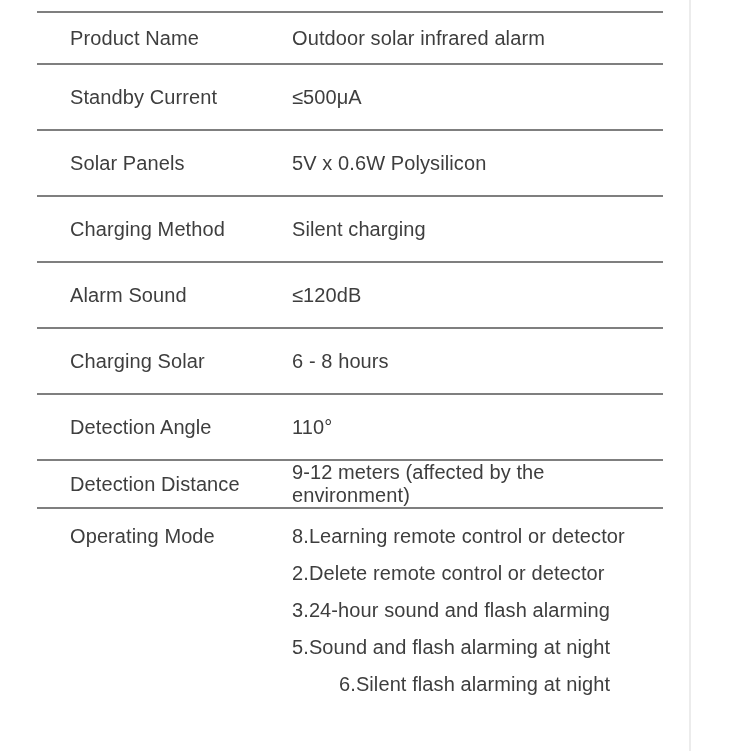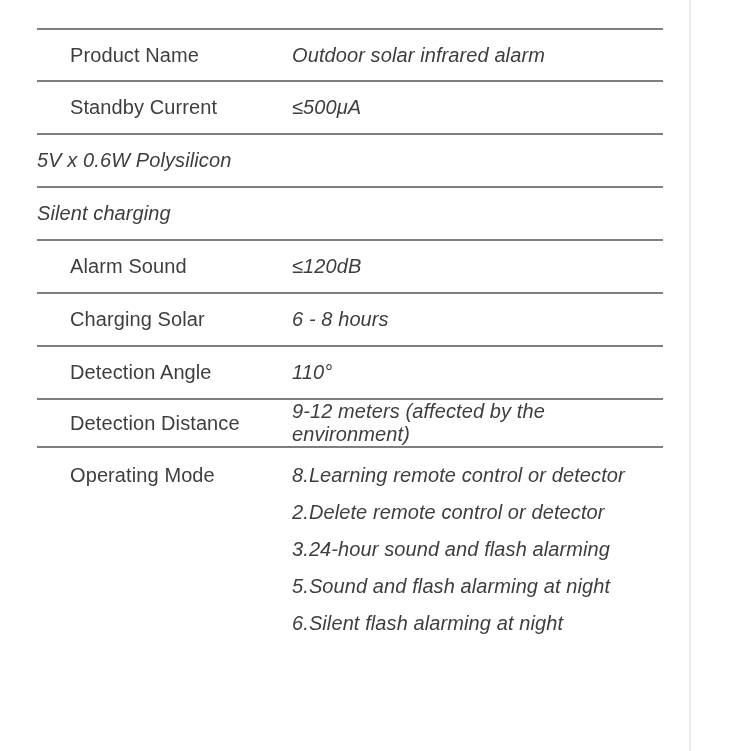--- a/index.html
+++ b/index.html
@@ -12,56 +12,55 @@
     color: #3e3e3e;
   }
   .page-seam {
     position: absolute;
     left: 689px; top: 0;
     width: 2px; height: 751px;
     background: #ececec;
   }
   .spec-table {
     position: absolute;
-    left: 37px; top: 28px;
+    left: 37px; top: 11px;
     width: 626px;
     border-top: 2px solid #7f7f7f;
     font-size: 20px;
     letter-spacing: 0.1px;
   }
   .row {
     display: flex;
     align-items: center;
     border-bottom: 2px solid #7f7f7f;
   }
   .row-h52 { height: 52px; }
-  .row-h53 { height: 53px; }
+  .row-h53 { height: 66px; }
   .row-h64 { height: 48px; }
   .row-h77 { height: 77px; }
   .row-last {
     height: 228px;
     border-bottom: none;
     align-items: flex-start;
     padding-top: 16px;
   }
   .cell-label {
     width: 255px;
     flex: 0 0 255px;
     padding-left: 33px;
     line-height: 23px;
     white-space: nowrap;
   }
   .cell-value {
     flex: 1 1 auto;
     line-height: 23px;
-    font-style: italic;
   }
   .value-line { white-space: nowrap; }
   .row-last .value-line { margin-bottom: 14px; }
-  .row-last .value-line:last-child { margin-bottom: 0; }
+  .row-last .value-line:last-child { margin-bottom: 0; margin-left: 47px; }
 </style>
 </head>
 <body>
 
 <div class="page-seam"></div>
 
 <div class="spec-table">
 
   <div class="row row-h52">
     <div class="cell-label">Product Name</div>
@@ -71,26 +70,28 @@
   </div>
 
   <div class="row row-h53">
     <div class="cell-label">Standby Current</div>
     <div class="cell-value">
       <div class="value-line">≤500μA</div>
     </div>
   </div>
 
   <div class="row row-h53">
+    <div class="cell-label">Solar Panels</div>
     <div class="cell-value">
       <div class="value-line">5V x 0.6W Polysilicon</div>
     </div>
   </div>
 
   <div class="row row-h53">
+    <div class="cell-label">Charging Method</div>
     <div class="cell-value">
       <div class="value-line">Silent charging</div>
     </div>
   </div>
 
   <div class="row row-h53">
     <div class="cell-label">Alarm Sound</div>
     <div class="cell-value">
       <div class="value-line">≤120dB</div>
     </div>

